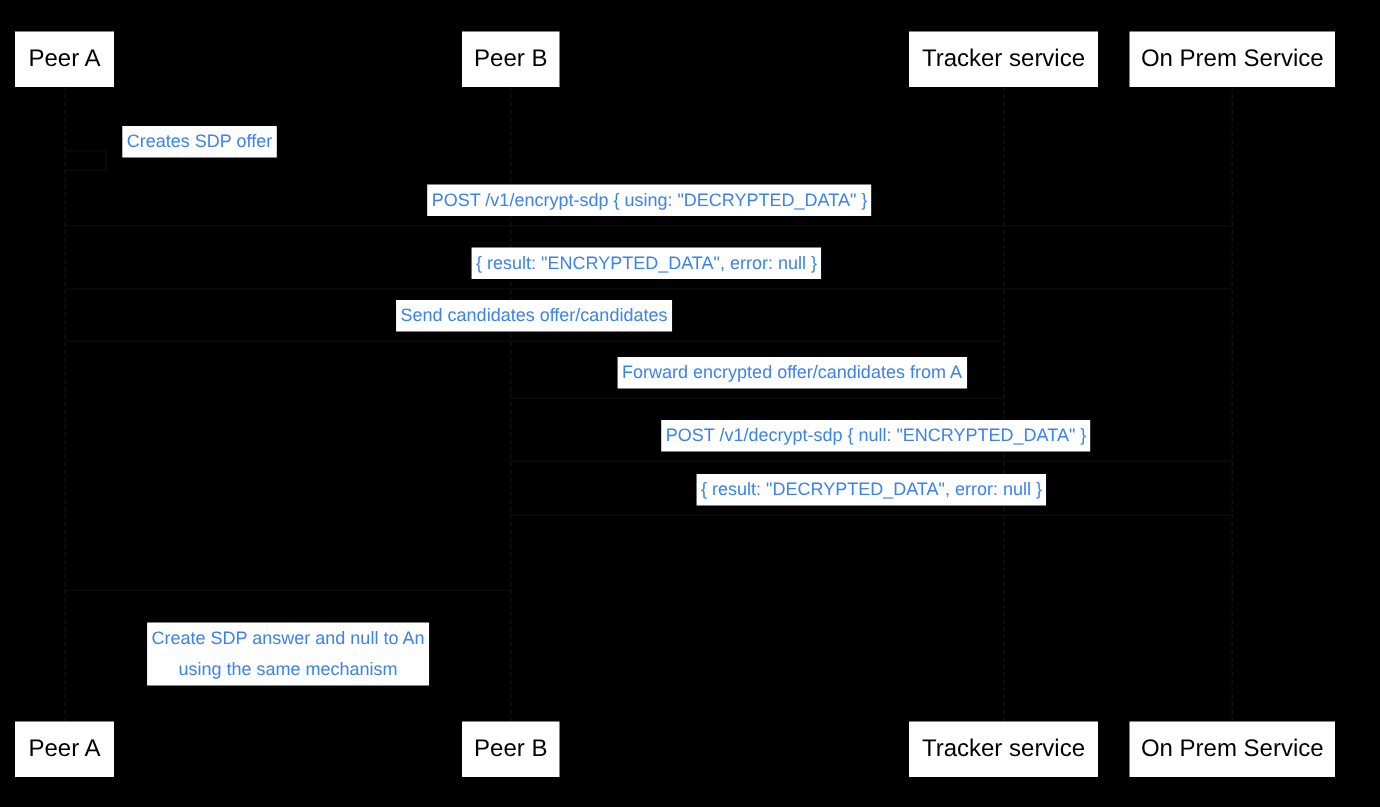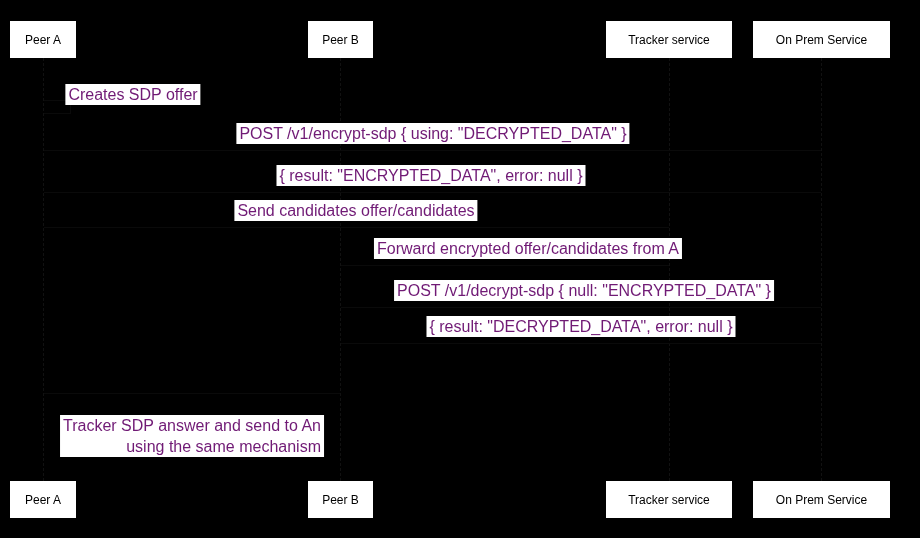--- a/index.html
+++ b/index.html
@@ -15,40 +15,40 @@
     overflow: hidden;
     font-family: "Liberation Sans", sans-serif;
   }
   .actor {
     position: absolute;
     background: #ffffff;
     color: #000000;
     display: flex;
     align-items: center;
     justify-content: center;
-    font-size: 12px;
+    font-size: 16px;
     white-space: nowrap;
   }
   .lifeline {
     position: absolute;
     top: 58px;
     height: 423px;
     width: 0;
     border-left: 1px dashed #111111; 
   }
   .msg {
     position: absolute;
     transform: translateX(-50%);
     background: #ffffff;
-    color: #701a75;
-    font-size: 16px;
+    color: #3b82f6;
+    font-size: 12px;
     line-height: 21px;
     padding: 0 3px;
     white-space: nowrap;
-    text-align: right;
+    text-align: center;
   }
   .msg.note {
     white-space: pre-line;
   }
   .arrow {
     position: absolute;
     height: 0;
     border-top: 1px solid #0a0a0a; 
   }
   .selfloop {
@@ -92,21 +92,21 @@
       <span>On Prem Service</span>
     </div>
 
   <div class="msg" style="left:133px;top:84px">Creates SDP offer</div>
   <div class="msg" style="left:433px;top:123px">POST /v1/encrypt-sdp { using: "DECRYPTED_DATA" }</div>
   <div class="msg" style="left:431px;top:165px">{ result: "ENCRYPTED_DATA", error: null }</div>
   <div class="msg" style="left:356px;top:200px">Send candidates offer/candidates</div>
   <div class="msg" style="left:528px;top:238px">Forward encrypted offer/candidates from A</div>
   <div class="msg" style="left:584px;top:280px">POST /v1/decrypt-sdp { null: "ENCRYPTED_DATA" }</div>
   <div class="msg" style="left:581px;top:316px">{ result: "DECRYPTED_DATA", error: null }</div>
-  <div class="msg note" style="left:192px;top:415px">Tracker SDP answer and send to An
+  <div class="msg note" style="left:192px;top:415px">Create SDP answer and null to An
 using the same mechanism</div>
 
   <div class="actor" style="left:10px;top:481px;width:66px;height:37px">
       <span>Peer A</span>
     </div>
   <div class="actor" style="left:308px;top:481px;width:65px;height:37px">
       <span>Peer B</span>
     </div>
   <div class="actor" style="left:606px;top:481px;width:126px;height:37px">
       <span>Tracker service</span>

